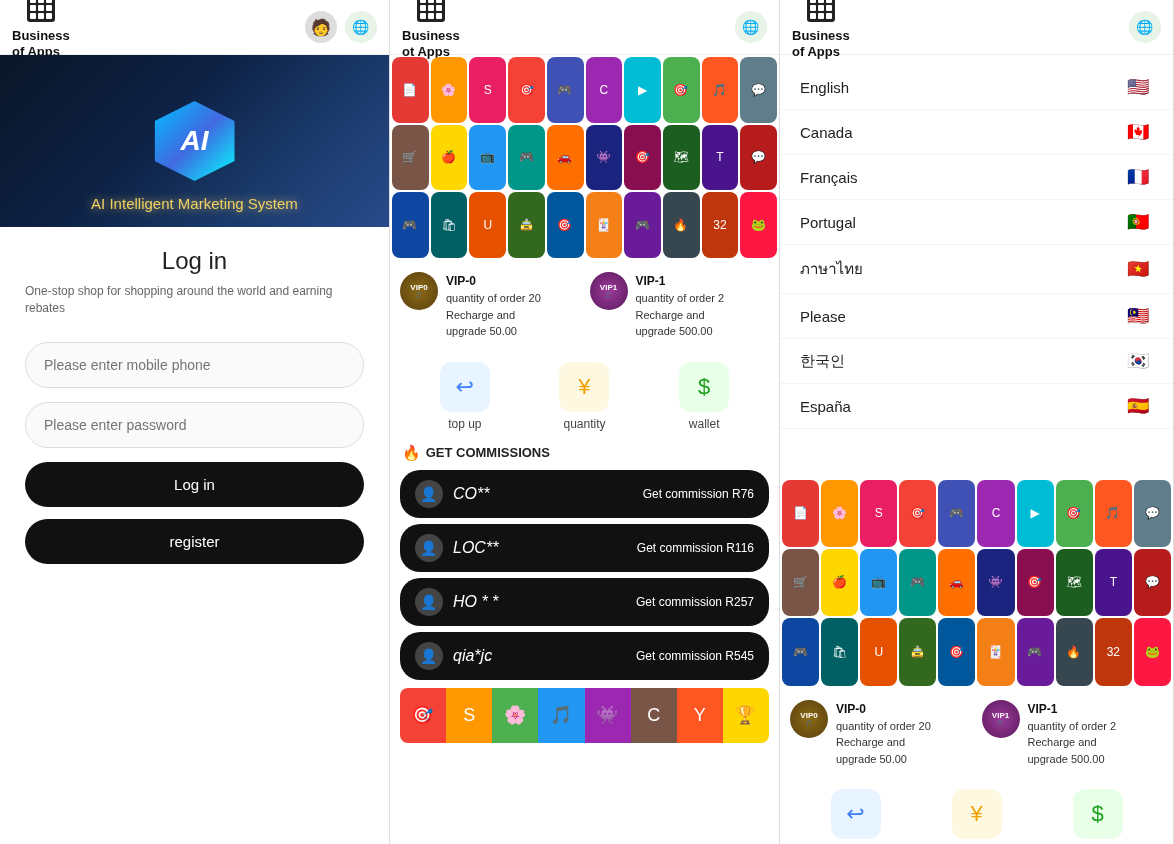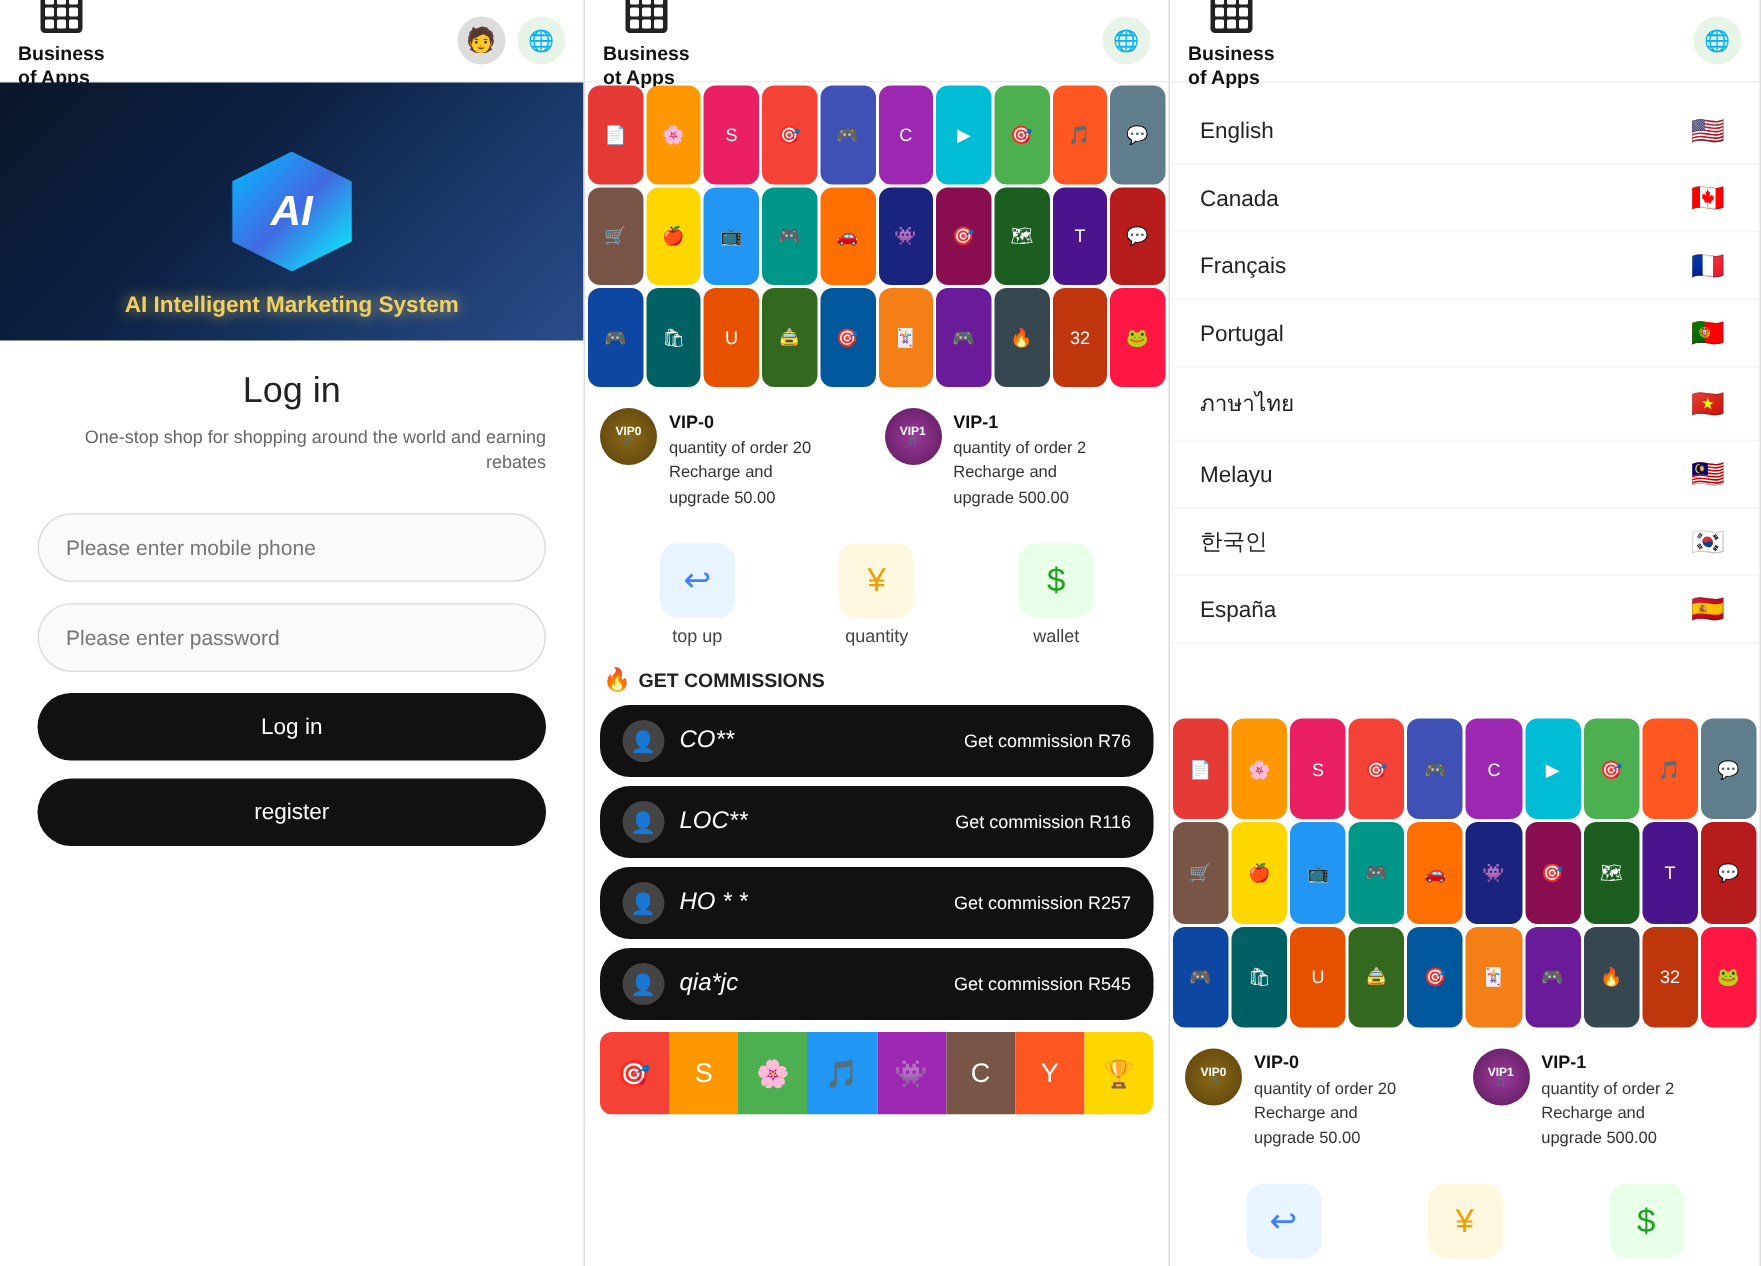--- a/index.html
+++ b/index.html
@@ -108,36 +108,36 @@
       box-shadow: 0 0 20px rgba(0,191,255,0.5);
     }
     .hero-text {
       position: absolute;
       bottom: 15px;
       left: 0;
       right: 0;
       text-align: center;
       color: #f0d060;
       font-size: 15px;
-      font-weight: 700;
+      font-weight: 400;
       text-shadow: 0 0 10px rgba(240,208,96,0.8);
     }
     .login-form {
       padding: 20px 25px;
       flex: 1;
     }
     .login-title {
       text-align: center;
       font-size: 24px;
       font-weight: 500;
       color: #222;
       margin-bottom: 8px;
     }
     .login-subtitle {
-      text-align: right;
+      text-align: left;
       font-size: 12px;
       color: #666;
       margin-bottom: 25px;
       line-height: 1.4;
     }
     .form-input {
       width: 100%;
       padding: 14px 18px;
       border: 1px solid #ddd;
       border-radius: 25px;
@@ -589,21 +589,21 @@
     </div>
     <div class="lang-item">
       <span class="lang-name">Portugal</span>
       <span class="flag-icon">🇵🇹</span>
     </div>
     <div class="lang-item">
       <span class="lang-name">ภาษาไทย</span>
       <span class="flag-icon">🇻🇳</span>
     </div>
     <div class="lang-item">
-      <span class="lang-name">Melayu</span>
+      <span class="lang-name">Please</span>
       <span class="flag-icon">🇲🇾</span>
     </div>
     <div class="lang-item">
       <span class="lang-name">한국인</span>
       <span class="flag-icon">🇰🇷</span>
     </div>
     <div class="lang-item">
       <span class="lang-name">España</span>
       <span class="flag-icon">🇪🇸</span>
     </div>

